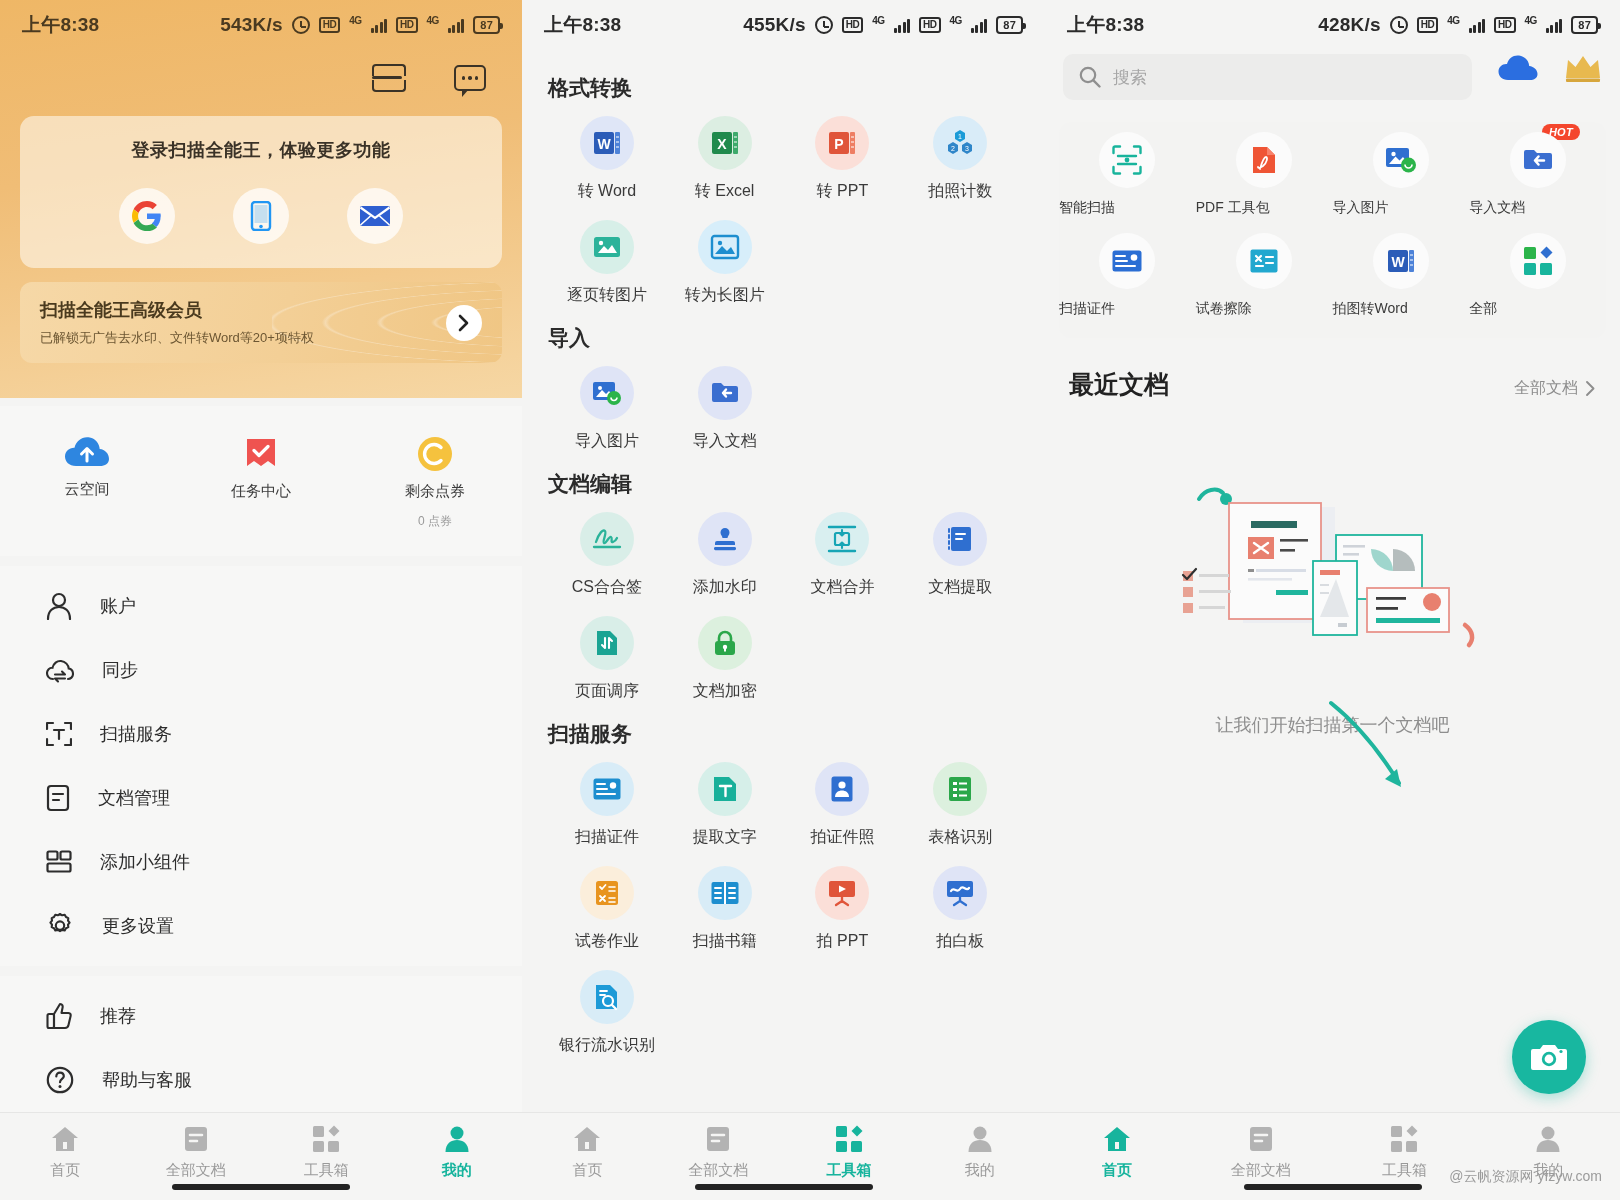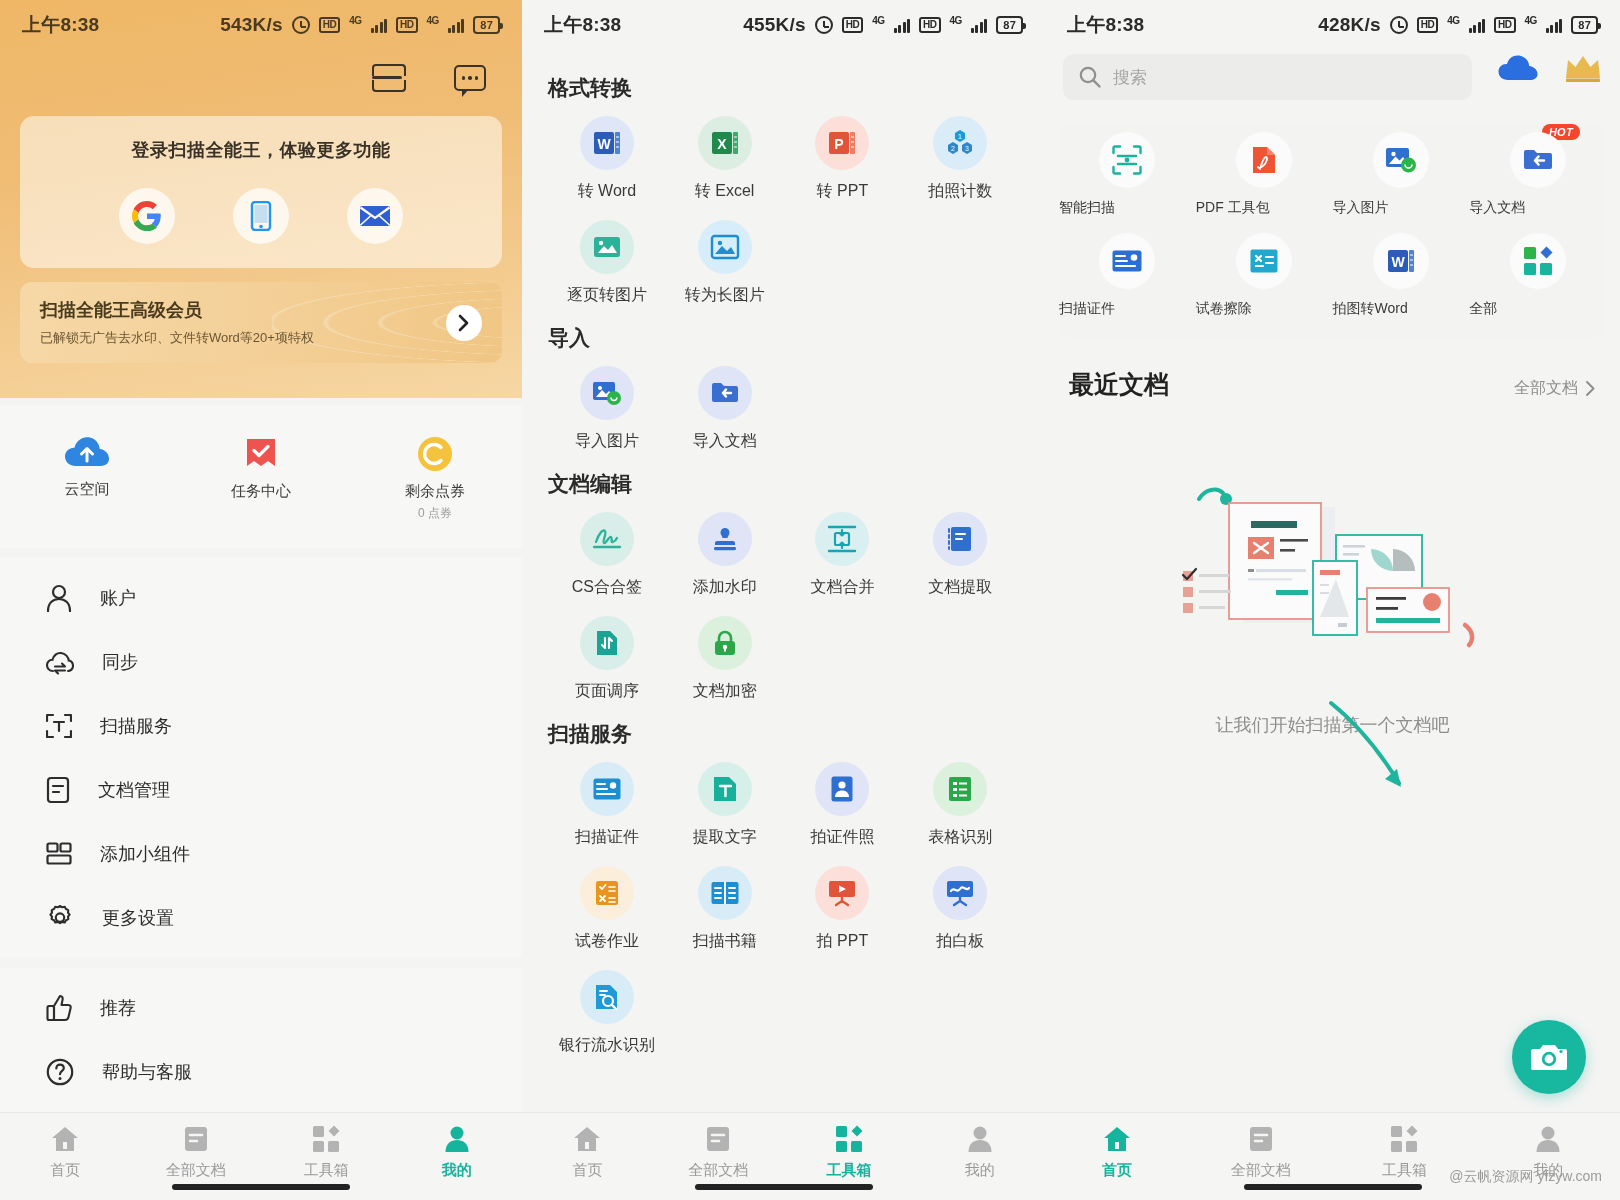--- a/index.html
+++ b/index.html
@@ -106,21 +106,21 @@
   .vip-title { font-size:18px; font-weight:bold; color:#4a3a1e; }
   .vip-sub { font-size:13px; color:#6c5632; margin-top:7px; }
   .vip-arrow { width:36px;height:36px;border-radius:50%;background:#fff;
                display:flex;align-items:center;justify-content:center; z-index:1;}
 
   .quick-row {
     background:#f7f7f6; display:flex; padding: 30px 0 26px; margin-top: 8px;
   }
   .quick { flex:1; text-align:center; }
   .quick-label { font-size:15px; color:#3c3c3c; margin-top:10px; }
-  .quick-sub { font-size:12px; color:#9a9a9a; margin-top:4px; }
+  .quick-sub { font-size:12px; color:#9a9a9a; margin-top:12px; }
 
   .menu-group { background:#f7f7f6; margin-top: 10px; padding: 8px 0; }
   .menu-item { display:flex; align-items:center; height:64px; padding-left:46px; gap:28px; }
   .menu-label { font-size:18px; color:#2d2d2d; }
 
   
   .tool-body { padding: 6px 26px 0; }
   .sec-title { font-size: 21px; font-weight:bold; color:#2b2b2b; margin: 18px 0 14px; }
   .grid4 { display:grid; grid-template-columns: repeat(4,1fr); row-gap: 18px; }
   .tool { text-align:center; }

